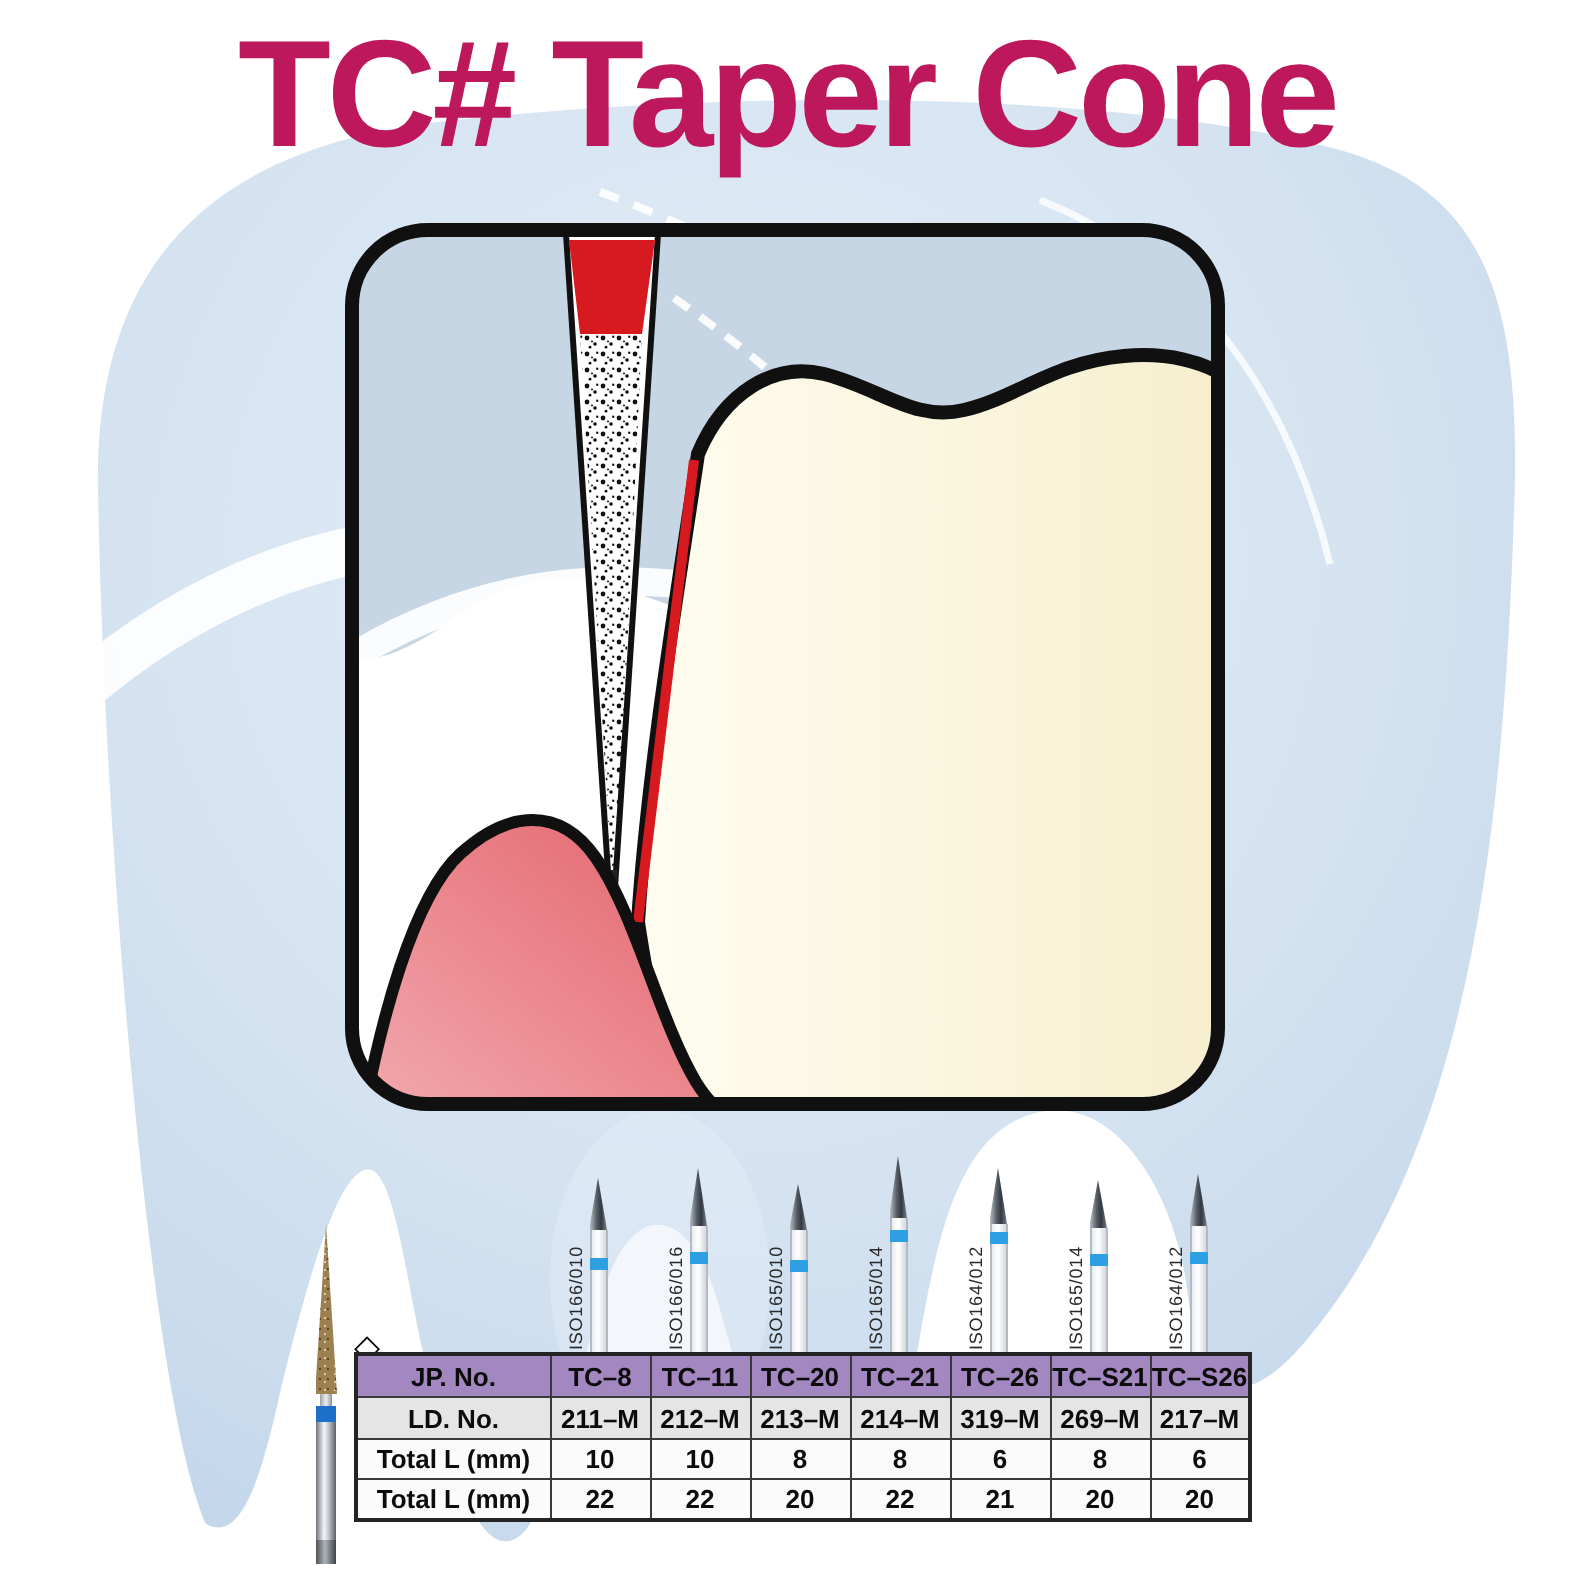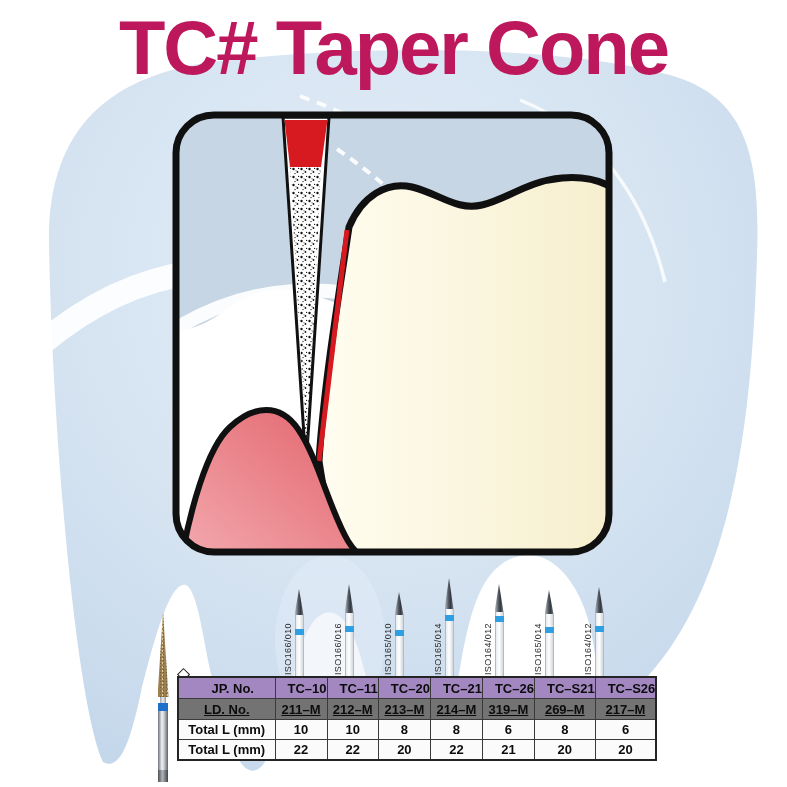--- a/index.html
+++ b/index.html
@@ -59,22 +59,22 @@
   .spec-table{
     position:absolute;left:177px;top:676px;z-index:20;
     border-collapse:collapse;table-layout:fixed;
     border:2px solid #242424;background:#fdfdfd;
     font-size:13px;font-weight:bold;color:#0c0c0c;
   }
   .spec-table td,.spec-table th{
     border:1.5px solid #3a3a3a;padding:0;text-align:center;
     height:19px;line-height:19px;white-space:nowrap;overflow:hidden;
   }
-  .spec-table .row-jp th,.spec-table .row-jp td{background:#a287c1;height:20px;padding-left:12px;}
-  .spec-table .row-ld th,.spec-table .row-ld td{background:#737373;height:20px;text-decoration:underline;}
+  .spec-table .row-jp th,.spec-table .row-jp td{background:#a287c1;height:20px;}
+  .spec-table .row-ld th,.spec-table .row-ld td{background:#e5e5e5;height:20px;}
   .spec-table .row-plain th,.spec-table .row-plain td{background:#fbfbfb;}
 </style>
 </head>
 <body>
 
 <div class="page">
 
   <svg class="wm" width="787" height="787" viewBox="0 0 787 787" aria-hidden="true">
     <defs>
       <radialGradient id="wmg" cx="45%" cy="32%" r="80%">
@@ -219,21 +219,21 @@
         <col style="width:50px">
         <col style="width:50px">
         <col style="width:50px">
       <col style="width:50px">
         <col style="width:50px">
         <col style="width:50px">
     </colgroup>
     <tbody>
       <tr class="row-jp">
         <th>JP. No.</th>
-        <td>TC–10</td>
+        <td>TC–8</td>
         <td>TC–11</td>
         <td>TC–20</td>
         <td>TC–21</td>
         <td>TC–26</td>
         <td>TC–S21</td>
         <td>TC–S26</td>
       </tr>
       <tr class="row-ld">
         <th>LD. No.</th>
         <td>211–M</td>

